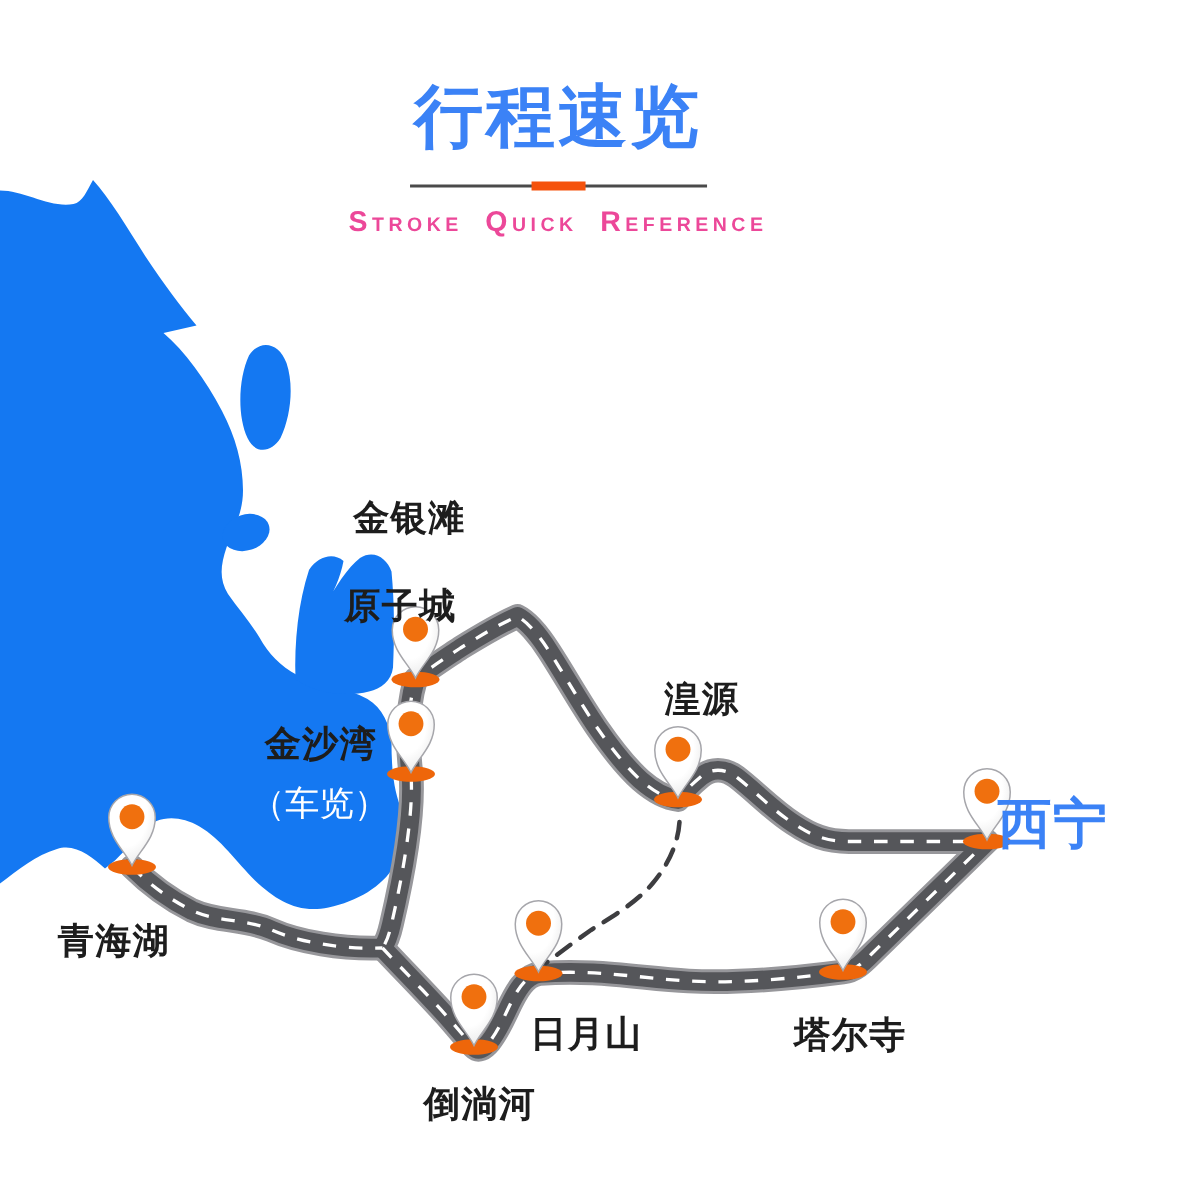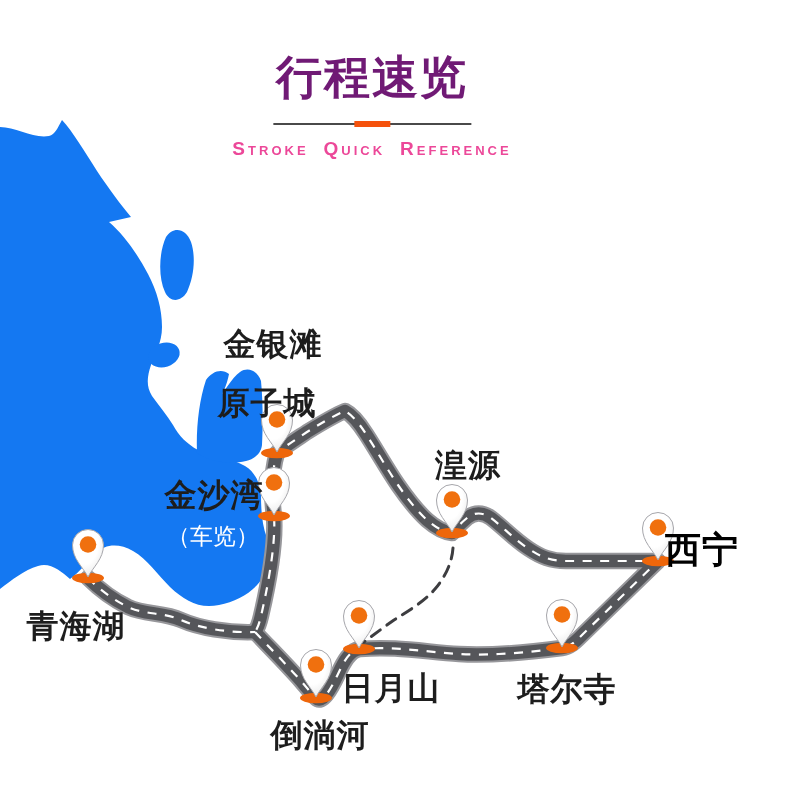--- a/index.html
+++ b/index.html
@@ -7,21 +7,21 @@
     position:relative;width:800px;height:800px;background:#ffffff;overflow:hidden;
     font-family:"Liberation Sans","DejaVu Sans",sans-serif;
   }
   
   .title-block{
     position:absolute;left:372px;top:52px;transform:translateX(-50%);
     display:flex;flex-direction:column;align-items:center;z-index:30;
   }
   .title-heading{
     margin:0;font-size:46px;font-weight:900;letter-spacing:2px;
-    color:#701a75;line-height:1.1;white-space:nowrap;
+    color:#3b82f6;line-height:1.1;white-space:nowrap;
   }
   .title-divider{position:relative;width:198px;height:2px;background:#4a4a4a;margin-top:20px;}
   .title-divider .accent{
     position:absolute;left:50%;top:50%;transform:translate(-50%,-50%);
     width:36px;height:6px;
   }
   .title-subtitle{display:flex;gap:15px;margin-top:14px;}
   .sub-word{
     display:inline-block;font-size:13px;font-weight:600;color:#ec4899;
     letter-spacing:3px;text-transform:uppercase;line-height:20px;
@@ -30,21 +30,21 @@
   
   .map-svg{position:absolute;left:0;top:0;z-index:10;}
   .lake{fill:#1478f2;}
   .road-outline use{fill:none;stroke:#97979b;stroke-width:16.5;stroke-linecap:round;stroke-linejoin:round;}
   .road-core use{fill:none;stroke:#55565a;stroke-width:12.5;stroke-linecap:round;stroke-linejoin:round;}
   .road-dash use{fill:none;stroke:#ffffff;stroke-width:2.2;stroke-linecap:butt;stroke-linejoin:round;stroke-dasharray:9 8.5;}
   .dashed-route{fill:none;stroke:#3d3d40;stroke-width:3;stroke-dasharray:11 8;stroke-linecap:round;}
   
   .map-label{
     position:absolute;transform:translate(-50%,-50%);z-index:20;
-    font-weight:800;font-size:32px;color:#1d1d1d;white-space:nowrap;letter-spacing:1px;
+    font-weight:800;font-size:24px;color:#1d1d1d;white-space:nowrap;letter-spacing:1px;
   }
   .map-label.small-note{font-size:23px;font-weight:500;color:#ffffff;letter-spacing:0px;}
   .map-label.highlight{font-size:36px;}
 </style>
 </head>
 <body>
 
 <div class="stage">
 
   <header class="title-block">
@@ -139,19 +139,19 @@
       <use href="#pin" transform="translate(359,649)"></use>
       <use href="#pin" transform="translate(316,698)"></use>
     </g>
   </svg>
 
   <div class="map-label" style="left:273px;top:345px;">金银滩</div>
   <div class="map-label" style="left:267px;top:388px;margin-top:16px;">原子城</div>
   <div class="map-label" style="left:214px;top:496px;">金沙湾</div>
   <div class="map-label small-note" style="left:213px;top:536px;">（车览）</div>
   <div class="map-label" style="left:455px;top:466px;margin-left:13px;">湟源</div>
-  <div class="map-label highlight" style="left: 702px; top: 550px; color: #000000;">西宁</div>
+  <div class="map-label highlight" style="left: 702px; top: 550px; color: #3b82f6;">西宁</div>
   <div class="map-label" style="left:76px;top:627px;font-family:Liberation Mono, monospace;">青海湖</div>
   <div class="map-label" style="left:391px;top:689px;">日月山</div>
   <div class="map-label" style="left:567px;top:690px;">塔尔寺</div>
   <div class="map-label" style="left:320px;top:736px;">倒淌河</div>
 
 </div>
 
 </body></html>

